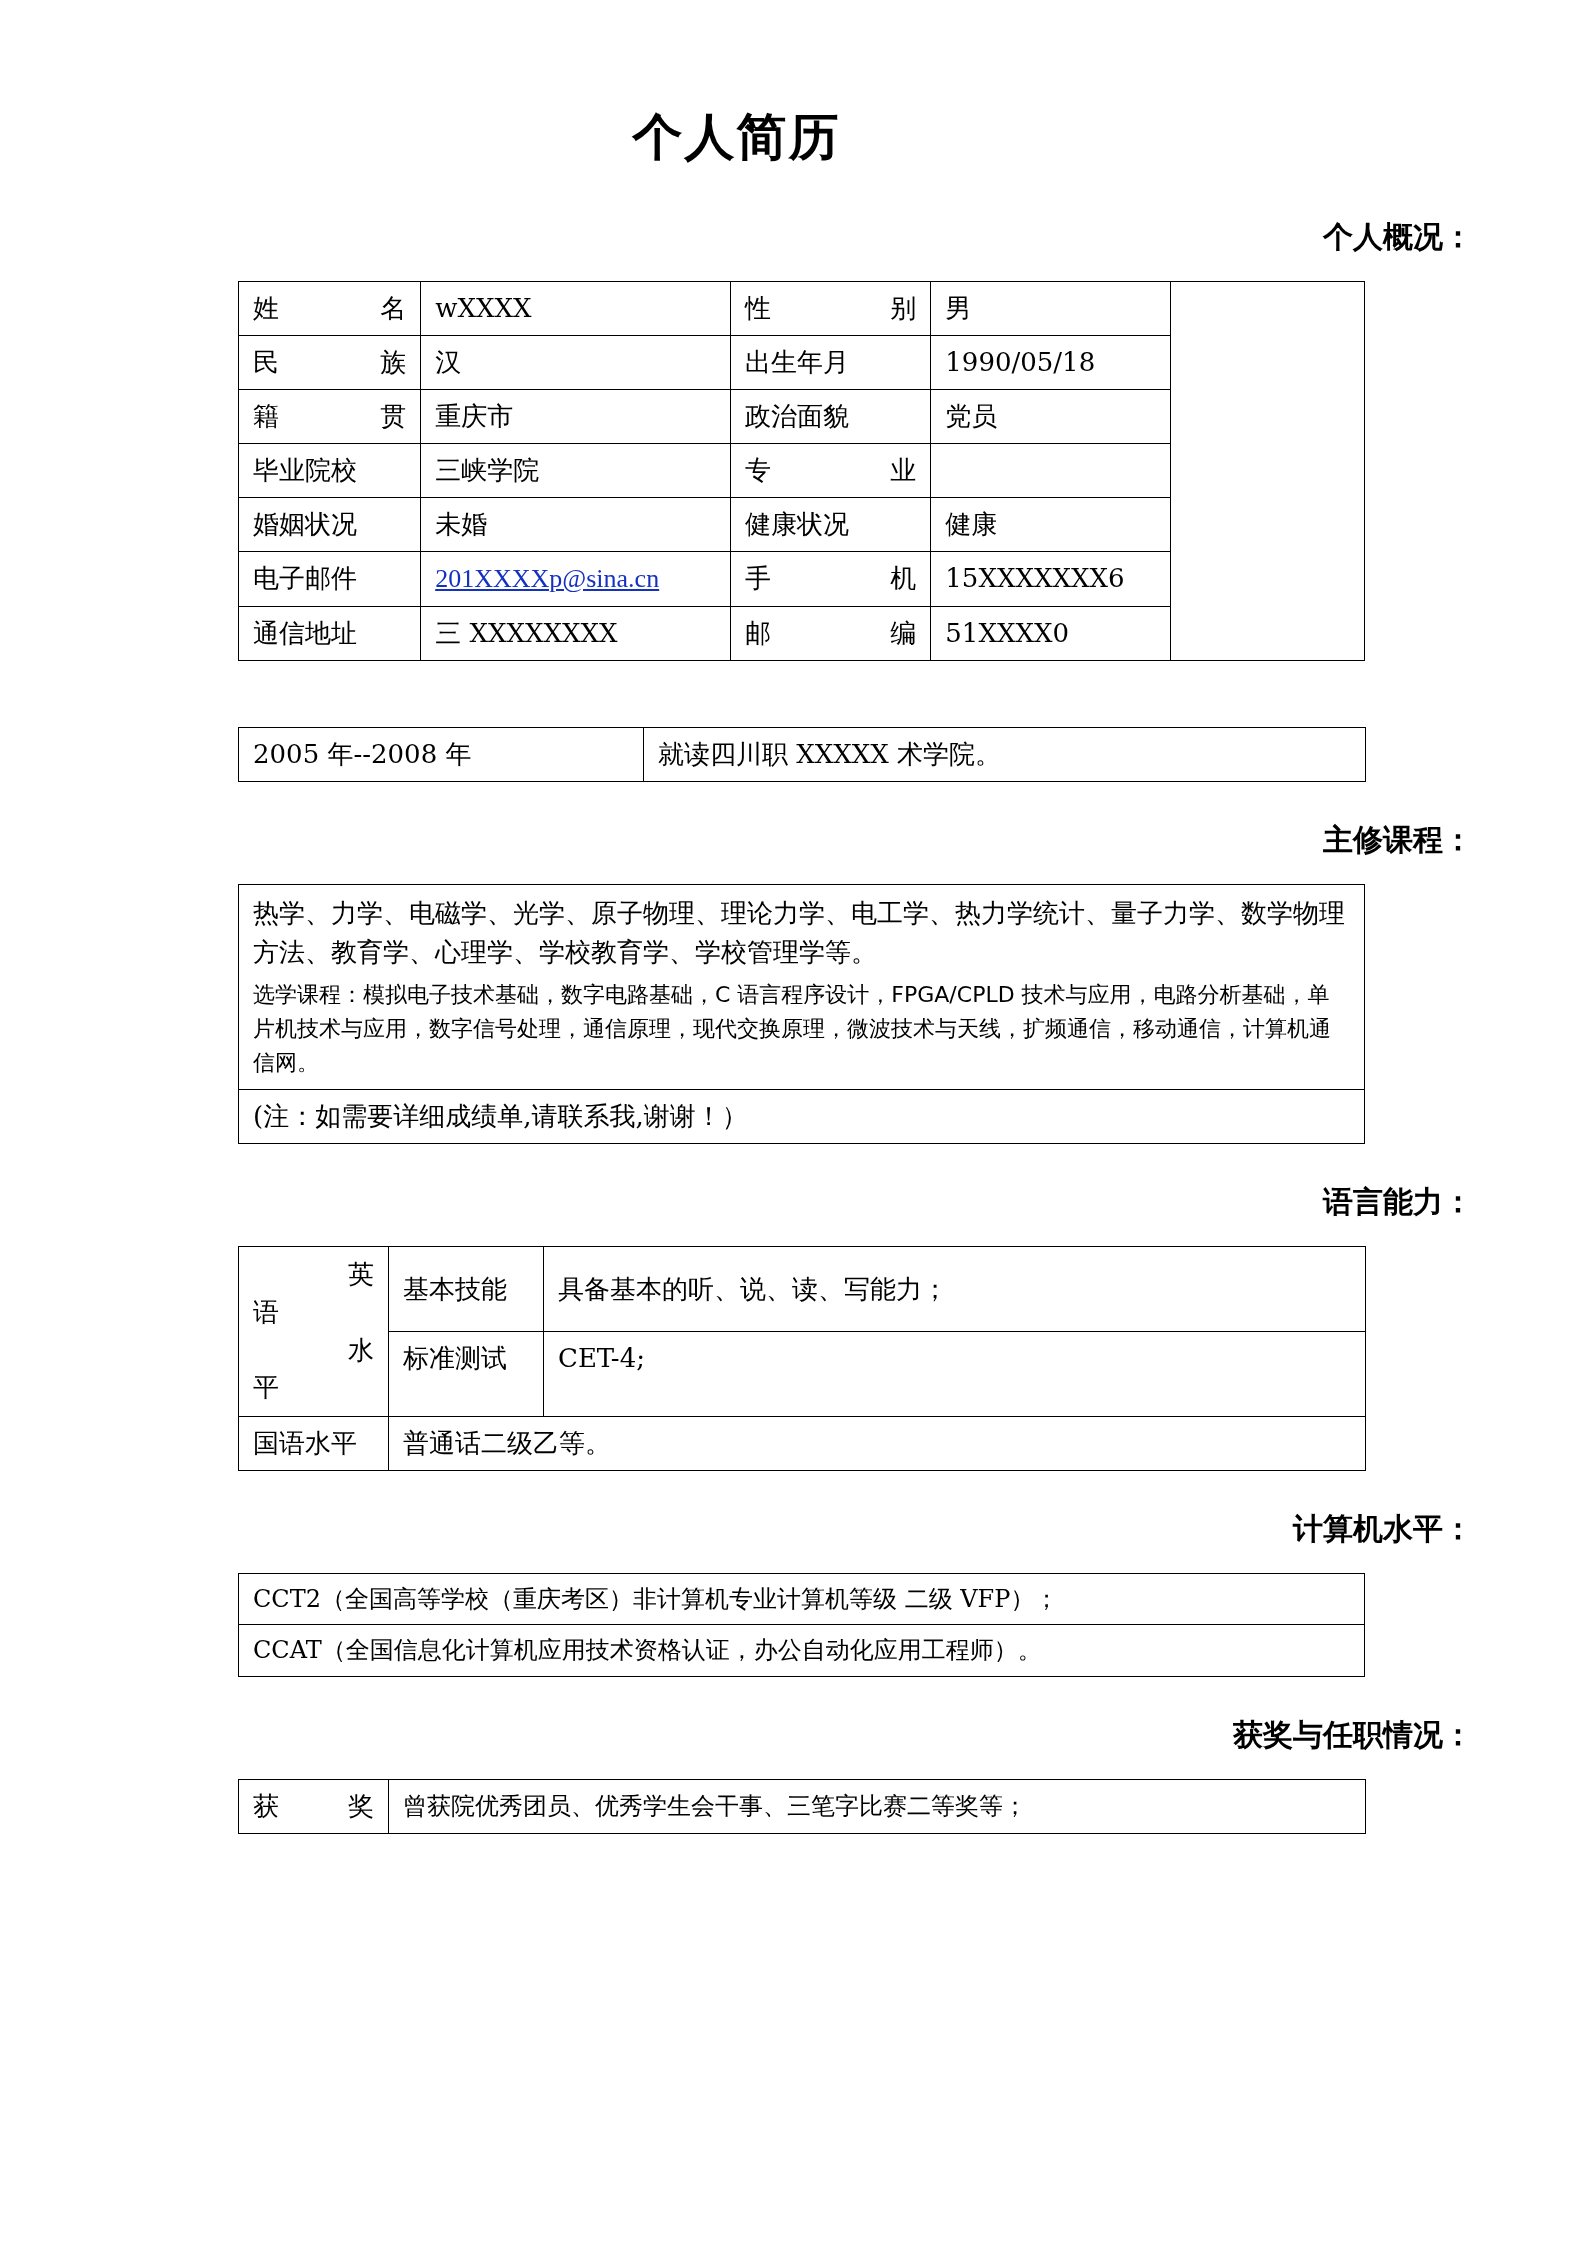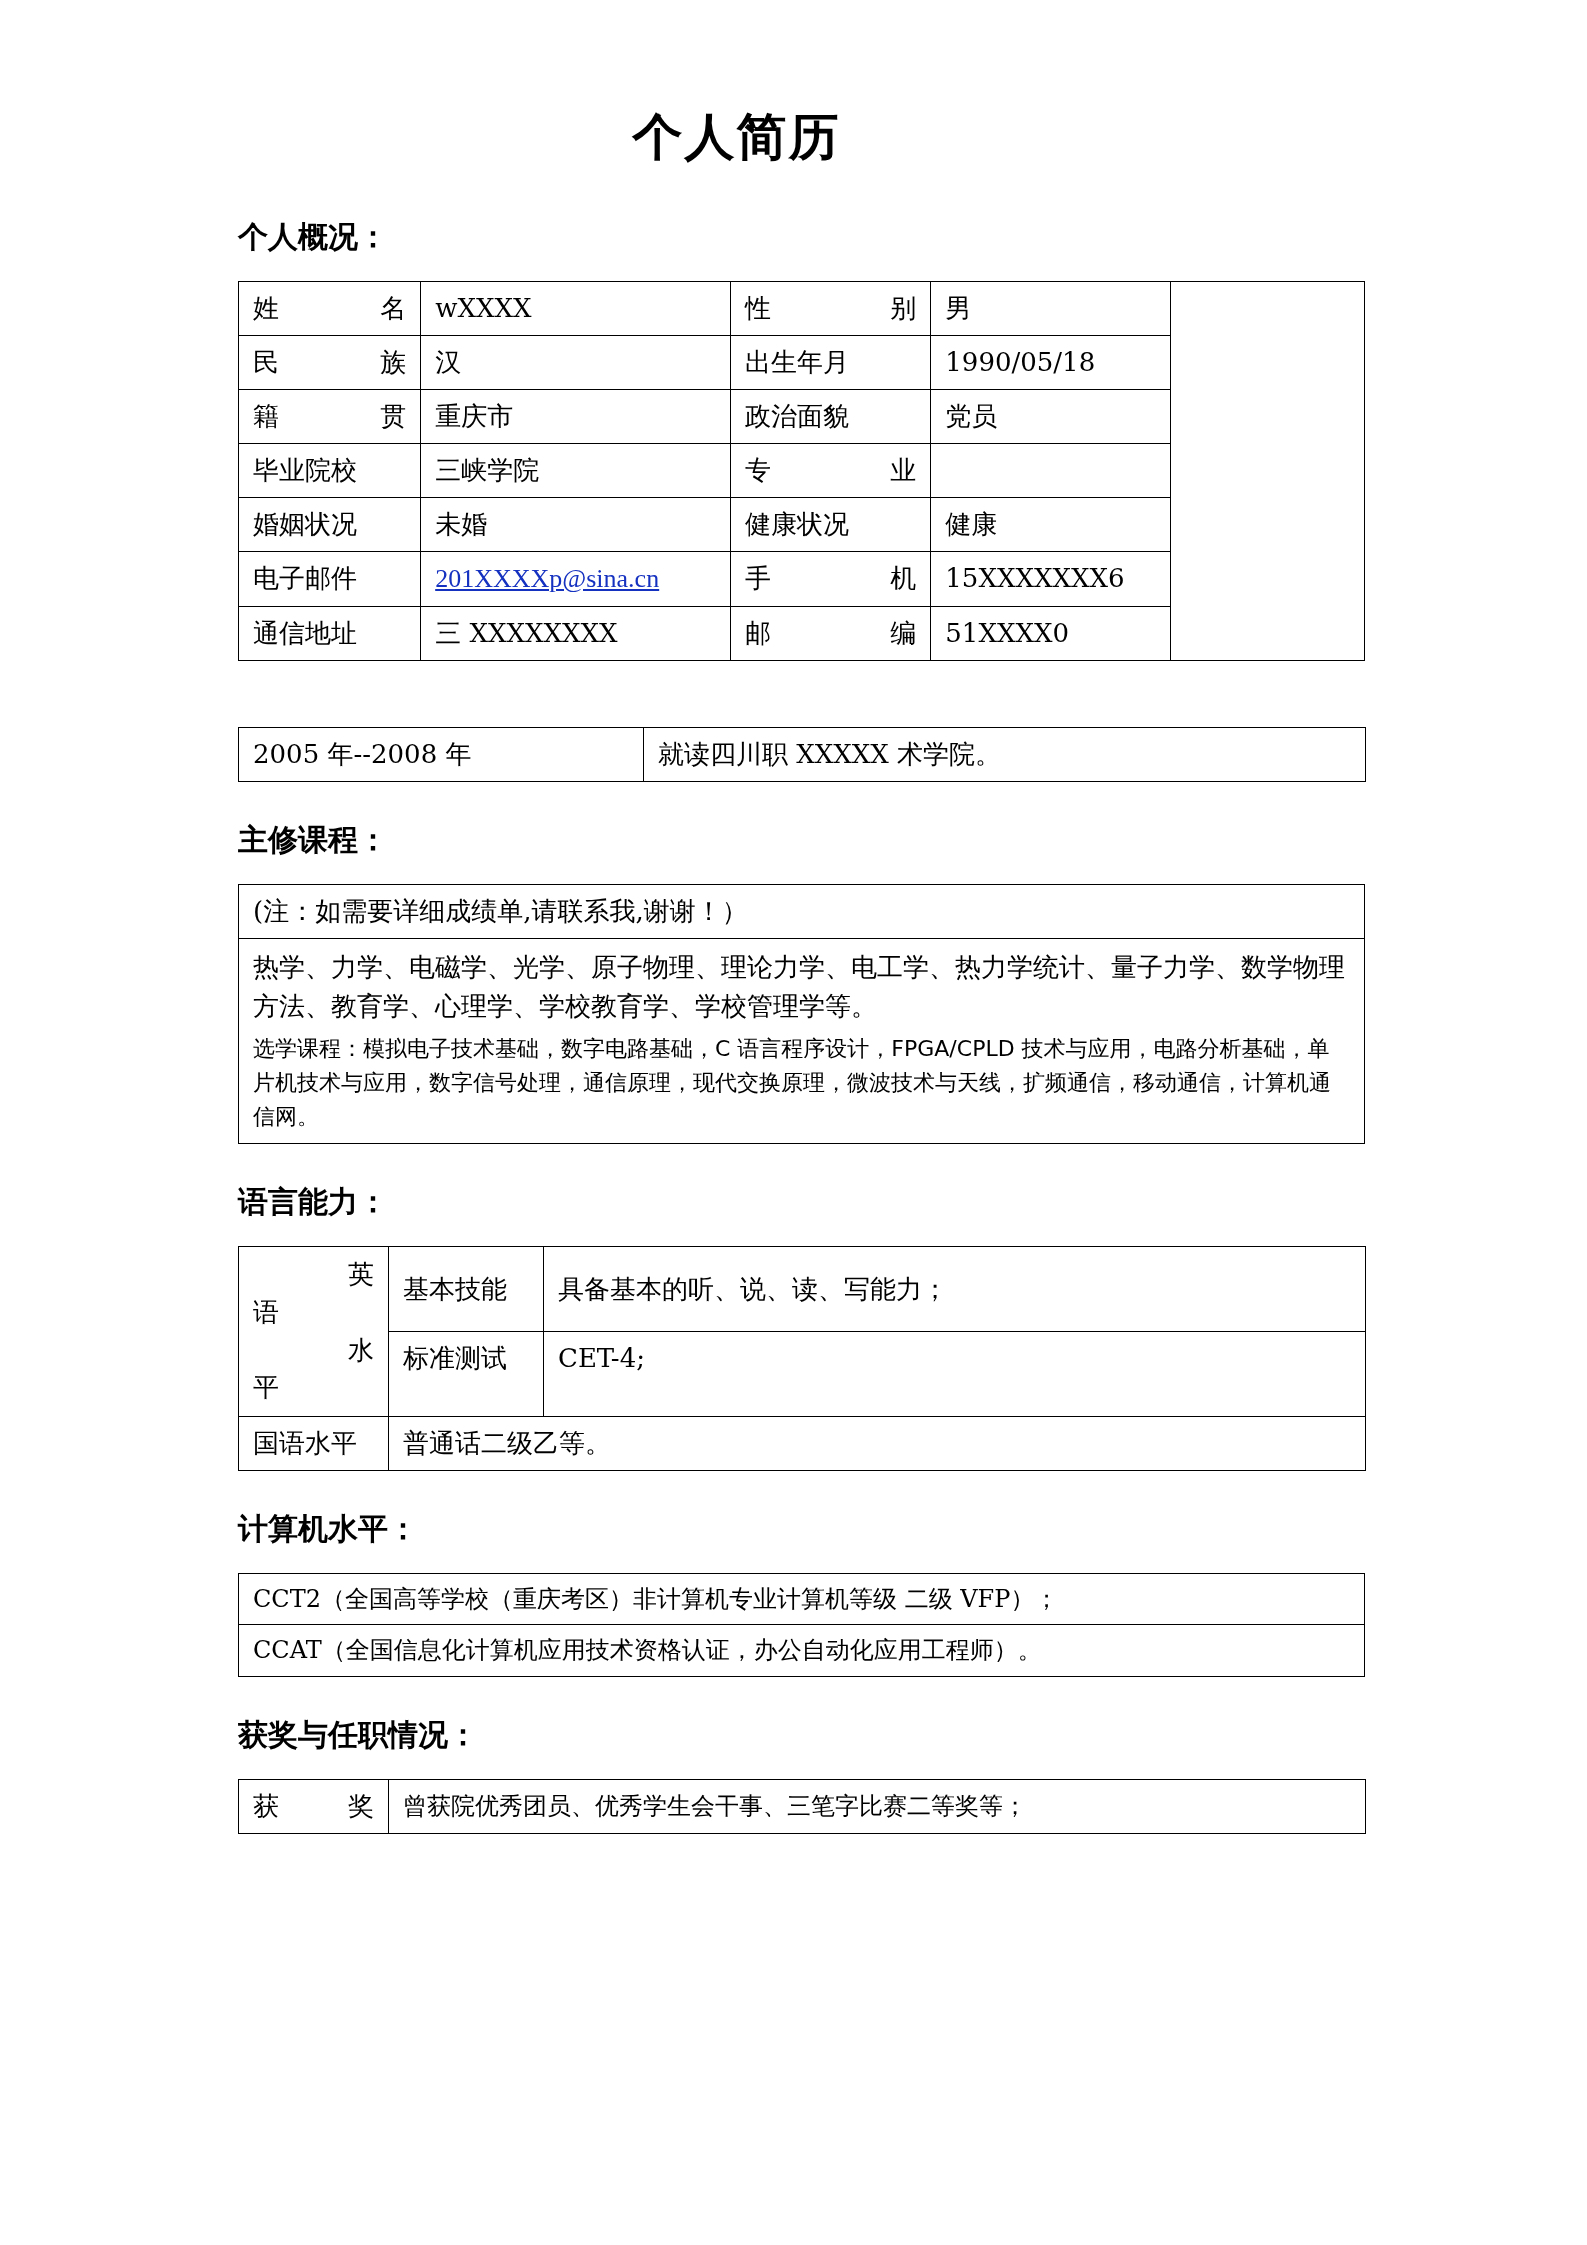--- a/index.html
+++ b/index.html
@@ -34,20 +34,21 @@
     color: #000;
   }
   .section-heading {
     font-family: "DejaVu Sans", "Liberation Sans", sans-serif;
     font-weight: bold;
     font-size: 30px;
     color: #000;
     margin: 0;
     padding-left: 238px;
     line-height: 1.2;
+    text-align: right;
   }
   .content-wrap {
     padding-left: 238px;
     padding-right: 222px;
   }
   table.doc-table {
     border-collapse: collapse;
     width: 1127px;
     table-layout: fixed;
   }
@@ -234,27 +235,27 @@
   </div>
 
   <div class="gap-md"></div>
 
   <div class="section-heading">主修课程：</div>
   <div class="gap-sm"></div>
   <div class="content-wrap">
     <table class="doc-table">
       <tbody>
         <tr>
-          <td class="note-text">(注：如需要详细成绩单,请联系我,谢谢！）</td>
-        </tr>
-        <tr>
           <td class="courses-cell">
             <div class="courses-main">热学、力学、电磁学、光学、原子物理、理论力学、电工学、热力学统计、量子力学、数学物理方法、教育学、心理学、学校教育学、学校管理学等。</div>
             <div class="small-text mix-sans" style="margin-top:6px">选学课程：模拟电子技术基础，数字电路基础，C 语言程序设计，FPGA/CPLD 技术与应用，电路分析基础，单片机技术与应用，数字信号处理，通信原理，现代交换原理，微波技术与天线，扩频通信，移动通信，计算机通信网。</div>
           </td>
+        </tr>
+        <tr>
+          <td class="note-text">(注：如需要详细成绩单,请联系我,谢谢！）</td>
         </tr>
       </tbody>
     </table>
   </div>
 
   <div class="gap-md"></div>
 
   <div class="section-heading">语言能力：</div>
   <div class="gap-sm"></div>
   <div class="content-wrap">

